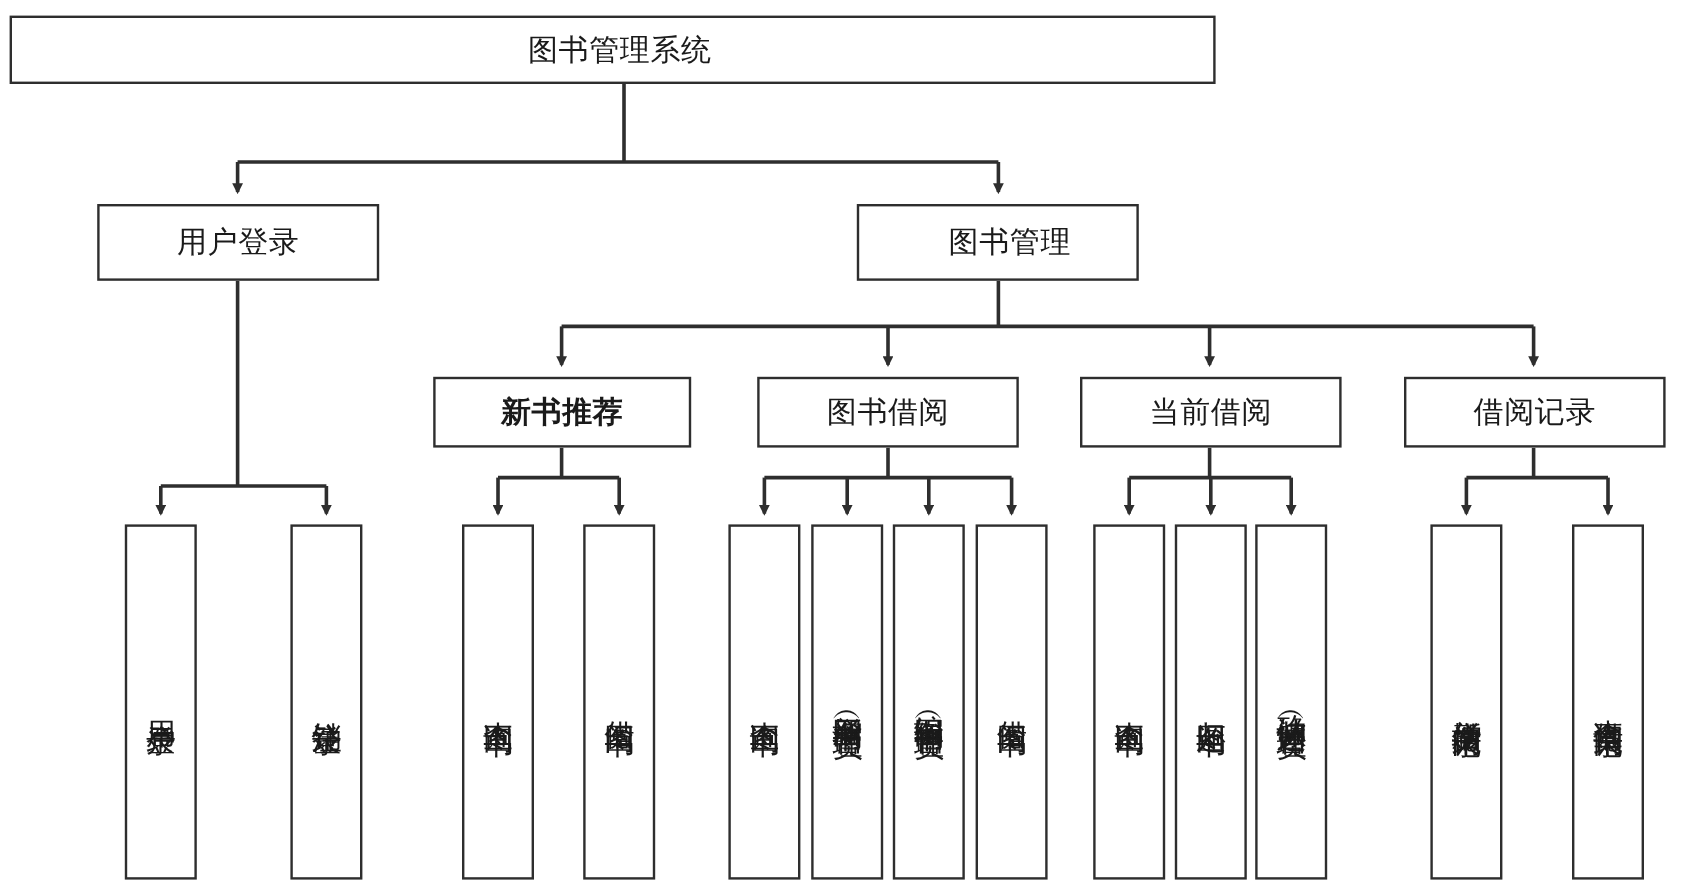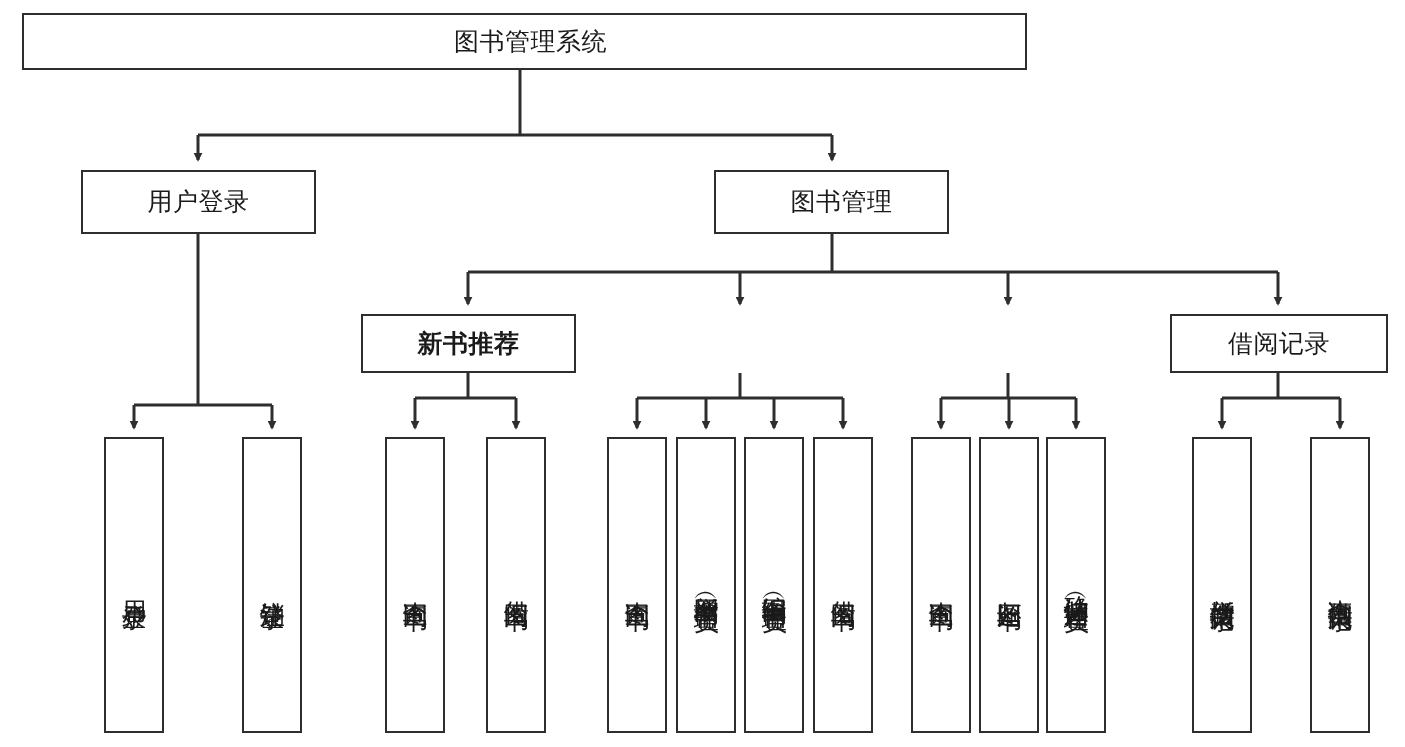--- a/index.html
+++ b/index.html
@@ -120,34 +120,40 @@
       <path d="M1009,398 L1009,428" marker-end="url(#arrowhead)"></path>
       <path d="M1076,398 L1076,428" marker-end="url(#arrowhead)"></path>
 
       <path d="M1278,373 L1278,398"></path>
       <path d="M1222,398 L1340,398"></path>
       <path d="M1222,398 L1222,428" marker-end="url(#arrowhead)"></path>
       <path d="M1340,398 L1340,428" marker-end="url(#arrowhead)"></path>
     </g>
   </svg>
 
-  <div class="node horiz" style="left:22px; top:13px; width:1005px; height:57px;padding-left:12px;">
+  <div class="node horiz" style="left:8px; top:13px; width:1005px; height:57px;padding-left:12px;">
     <span class="node-label">图书管理系统</span>
   </div>
 
   <div class="node horiz" style="left:81px; top:170px; width:235px; height:64px;">
     <span class="node-label">用户登录</span>
   </div>
   <div class="node horiz" style="left:714px; top:170px; width:235px; height:64px;padding-left:20px;">
     <span class="node-label">图书管理</span>
   </div>
 
   <div class="node horiz" style="left:361px; top:314px; width:215px; height:59px;font-weight:bold;">
     <span class="node-label">新书推荐</span>
   </div>
+  <div class="node horiz" style="left:631px; top:314px; width:218px; height:59px;">
+    <span class="node-label">图书借阅</span>
+  </div>
+  <div class="node horiz" style="left:900px; top:314px; width:218px; height:59px;">
+    <span class="node-label">当前借阅</span>
+  </div>
   <div class="node horiz" style="left:1170px; top:314px; width:218px; height:59px;">
     <span class="node-label">借阅记录</span>
   </div>
 
   <div class="node vert" style="left:104px; top:437px; width:60px; height:296px;">
     <span class="node-label">用户登录</span>
   </div>
   <div class="node vert" style="left:242px; top:437px; width:60px; height:296px;">
     <span class="node-label">注销登录</span>
   </div>

